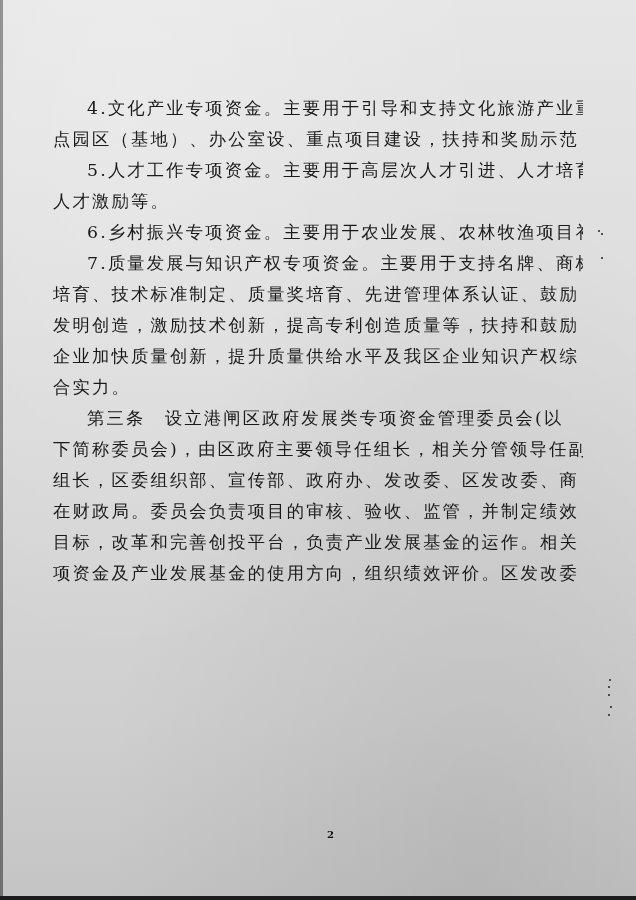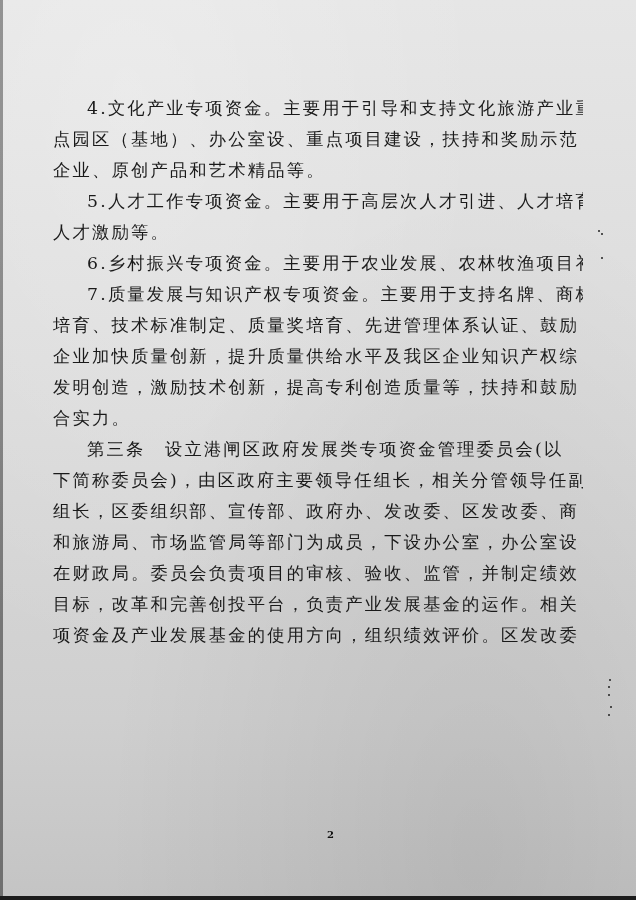--- a/index.html
+++ b/index.html
@@ -25,33 +25,31 @@
 </style>
 </head>
 <body>
 
 <div class="page-edge-left"></div>
 <div class="shade"></div>
 
 <div class="body-text">
   <div class="line indent">4.文化产业专项资金。主要用于引导和支持文化旅游产业重</div>
   <div class="line">点园区（基地）、办公室设、重点项目建设，扶持和奖励示范</div>
-  <div class="line">企业、原创产品和艺术精品等。</div>
   <div class="line indent">5.人才工作专项资金。主要用于高层次人才引进、人才培育、</div>
   <div class="line">人才激励等。</div>
   <div class="line indent">6.乡村振兴专项资金。主要用于农业发展、农林牧渔项目补</div>
   <div class="line indent">7.质量发展与知识产权专项资金。主要用于支持名牌、商标</div>
   <div class="line">培育、技术标准制定、质量奖培育、先进管理体系认证、鼓励</div>
+  <div class="line">发明创造，激励技术创新，提高专利创造质量等，扶持和鼓励</div>
   <div class="line">企业加快质量创新，提升质量供给水平及我区企业知识产权综</div>
-  <div class="line">发明创造，激励技术创新，提高专利创造质量等，扶持和鼓励</div>
   <div class="line">合实力。</div>
   <div class="line indent">第三条　设立港闸区政府发展类专项资金管理委员会(以</div>
   <div class="line">下简称委员会)，由区政府主要领导任组长，相关分管领导任副</div>
   <div class="line">组长，区委组织部、宣传部、政府办、发改委、区发改委、商</div>
-  <div class="line">和旅游局、市场监管局等部门为成员，下设办公室，办公室设</div>
   <div class="line">在财政局。委员会负责项目的审核、验收、监管，并制定绩效</div>
   <div class="line">目标，改革和完善创投平台，负责产业发展基金的运作。相关</div>
   <div class="line">项资金及产业发展基金的使用方向，组织绩效评价。区发改委</div>
 </div>
 
 <div class="page-number">2</div>
 
 <div class="speck" style="left:598px;top:230px"></div>
 <div class="speck" style="left:601px;top:233px"></div>
 <div class="speck" style="left:601px;top:257px"></div>

